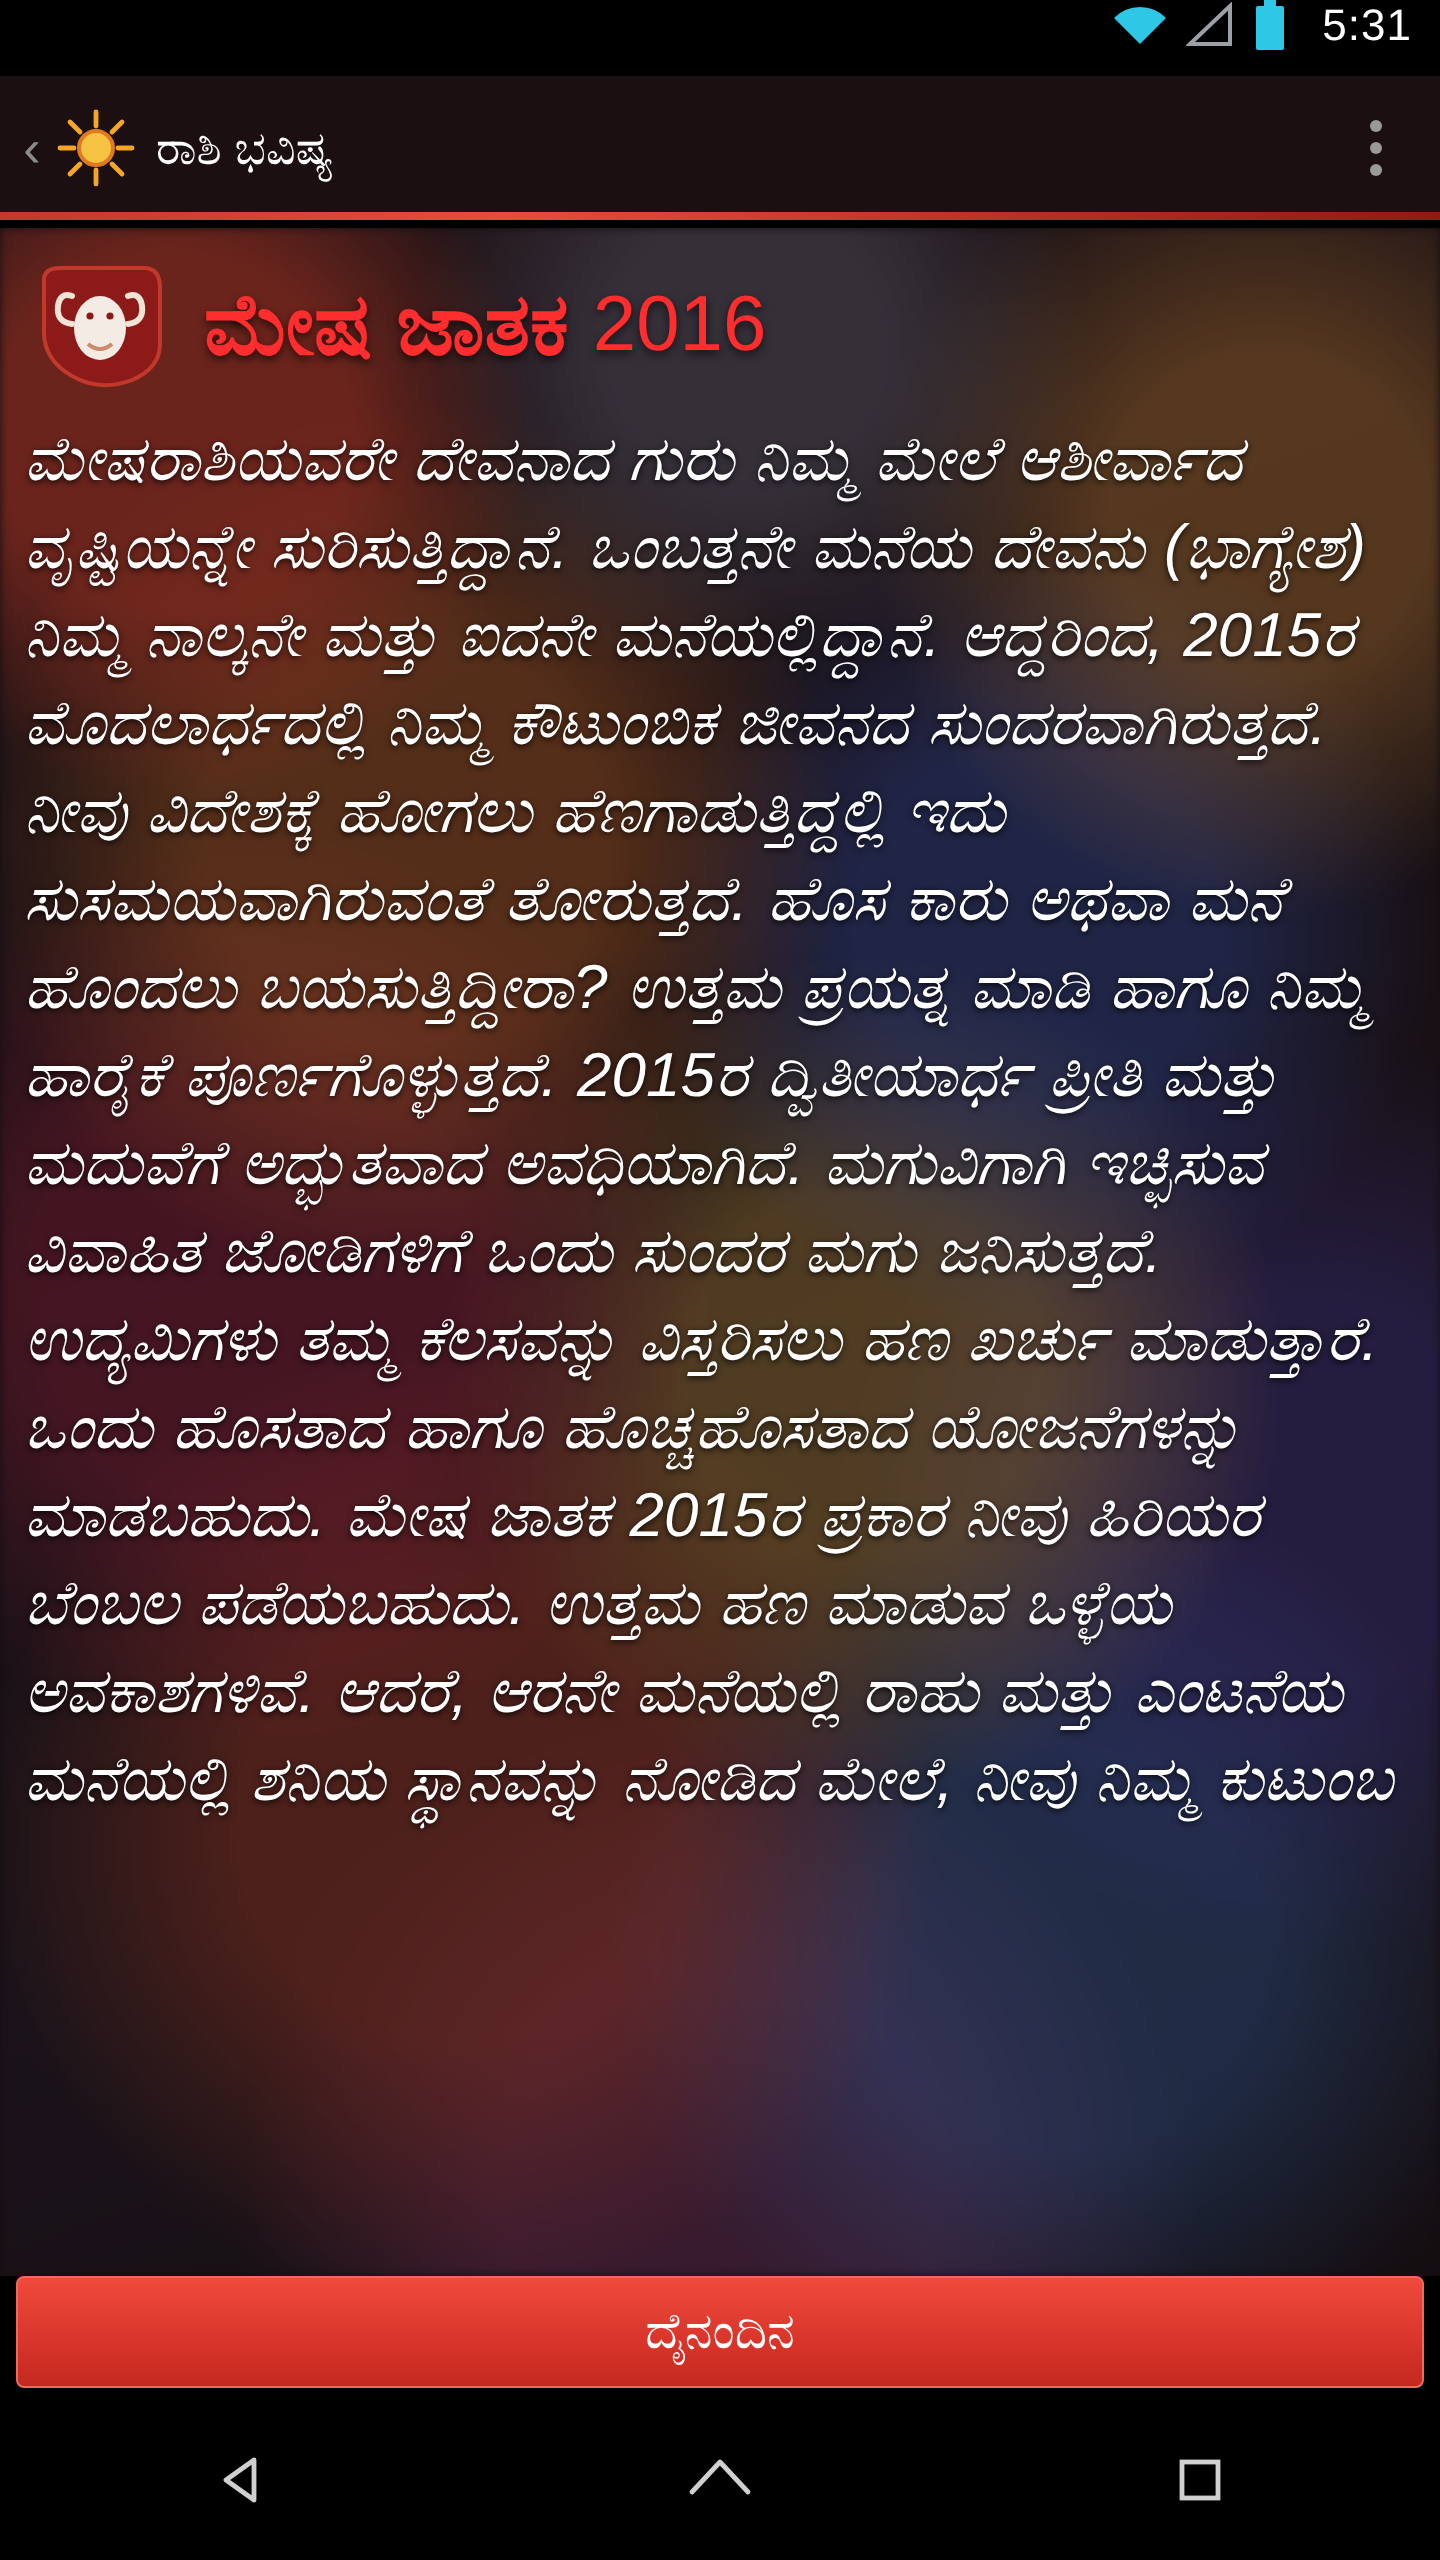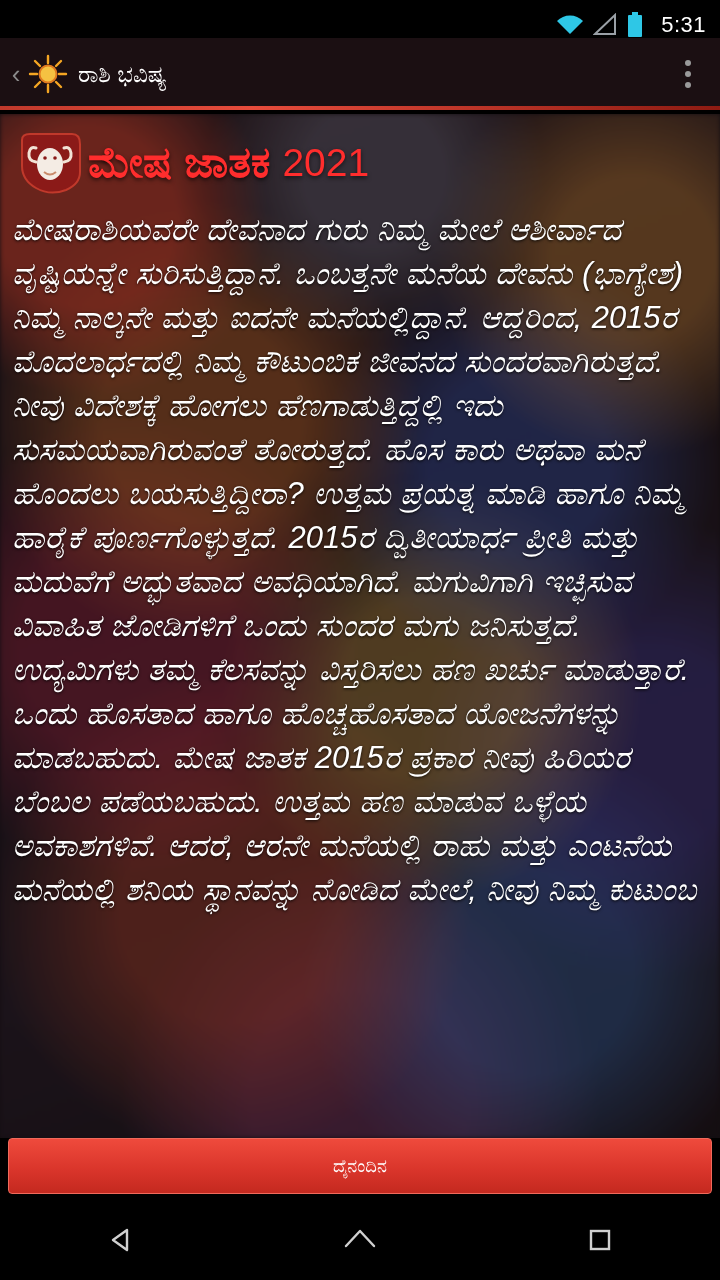--- a/index.html
+++ b/index.html
@@ -22,21 +22,21 @@
   }
 
   
   .status-bar {
     position: absolute;
     top: 0; left: 0;
     width: 720px;
     height: 38px;
     background: #000;
     display: flex;
-    align-items: flex-end;
+    align-items: flex-start;
     justify-content: flex-end;
     padding-right: 14px;
     box-sizing: border-box;
   }
   .status-icons {
     display: flex;
     align-items: center;
     gap: 8px;
   }
   .wifi-icon svg, .signal-icon svg, .battery-icon svg { display: block; }
@@ -143,20 +143,21 @@
   }
   .zodiac-badge {
     width: 74px; height: 74px;
     flex: 0 0 auto;
     position: relative;
   }
   .title-main {
     color: #ff2d2d;
     font-size: 43px;
     font-weight: bold;
+    margin-left: 14px;
     text-shadow: 0 2px 4px rgba(0,0,0,.6);
     white-space: nowrap;
   }
   .title-year {
     color: #ff2d2d;
     font-size: 39px;
     margin-left: 12px;
     text-shadow: 0 2px 4px rgba(0,0,0,.6);
   }
 
@@ -175,21 +176,21 @@
   .bottom-button {
     position: absolute;
     left: 8px;
     top: 1138px;
     width: 704px;
     height: 56px;
     background: linear-gradient(to bottom, #ef4a3c, #d8342a 60%, #c4291f);
     border: 1px solid #f06a5c;
     border-radius: 4px;
     color: #ffffff;
-    font-size: 18px;
+    font-size: 25px;
     display: flex;
     align-items: center;
     justify-content: center;
     box-sizing: border-box;
   }
 
   
   .nav-bar {
     position: absolute;
     bottom: 0; left: 0;
@@ -269,21 +270,21 @@
           <path d="M8 14 Q8 8 16 8 L58 8 Q66 8 66 18 L66 46 Q66 58 52 64 Q36 70 22 62 Q8 54 8 40 Z" fill="#8b1a18" stroke="#c0392b" stroke-width="2"></path>
           <path d="M22 22 q-6 -2 -7 5 q-1 8 7 9" fill="none" stroke="#f2e3d5" stroke-width="3" stroke-linecap="round"></path>
           <path d="M50 22 q6 -2 7 5 q1 8 -7 9" fill="none" stroke="#f2e3d5" stroke-width="3" stroke-linecap="round"></path>
           <ellipse cx="36" cy="38" rx="13" ry="16" fill="#f4ece4"></ellipse>
           <circle cx="31" cy="32" r="1.8" fill="#8b1a18"></circle>
           <circle cx="41" cy="32" r="1.8" fill="#8b1a18"></circle>
           <path d="M30 46 q6 5 12 0" fill="none" stroke="#c98b6b" stroke-width="2"></path>
         </svg>
       </span>
       <span class="title-main">ಮೇಷ ಜಾತಕ</span>
-      <span class="title-year">2021</span>
+      <span class="title-year">2016</span>
     </div>
 
     <div class="body-text">ಮೇಷರಾಶಿಯವರೇ  ದೇವನಾದ ಗುರು ನಿಮ್ಮ ಮೇಲೆ ಆಶೀರ್ವಾದ ವೃಷ್ಟಿಯನ್ನೇ ಸುರಿಸುತ್ತಿದ್ದಾನೆ. ಒಂಬತ್ತನೇ ಮನೆಯ ದೇವನು (ಭಾಗ್ಯೇಶ) ನಿಮ್ಮ ನಾಲ್ಕನೇ ಮತ್ತು ಐದನೇ ಮನೆಯಲ್ಲಿದ್ದಾನೆ. ಆದ್ದರಿಂದ, 2015ರ ಮೊದಲಾರ್ಧದಲ್ಲಿ ನಿಮ್ಮ ಕೌಟುಂಬಿಕ ಜೀವನದ ಸುಂದರವಾಗಿರುತ್ತದೆ. ನೀವು ವಿದೇಶಕ್ಕೆ ಹೋಗಲು ಹೆಣಗಾಡುತ್ತಿದ್ದಲ್ಲಿ ಇದು ಸುಸಮಯವಾಗಿರುವಂತೆ ತೋರುತ್ತದೆ. ಹೊಸ ಕಾರು ಅಥವಾ ಮನೆ ಹೊಂದಲು ಬಯಸುತ್ತಿದ್ದೀರಾ? ಉತ್ತಮ ಪ್ರಯತ್ನ ಮಾಡಿ ಹಾಗೂ ನಿಮ್ಮ ಹಾರೈಕೆ ಪೂರ್ಣಗೊಳ್ಳುತ್ತದೆ. 2015ರ ದ್ವಿತೀಯಾರ್ಧ ಪ್ರೀತಿ ಮತ್ತು ಮದುವೆಗೆ ಅದ್ಭುತವಾದ ಅವಧಿಯಾಗಿದೆ. ಮಗುವಿಗಾಗಿ ಇಚ್ಛಿಸುವ ವಿವಾಹಿತ ಜೋಡಿಗಳಿಗೆ ಒಂದು ಸುಂದರ ಮಗು ಜನಿಸುತ್ತದೆ. ಉದ್ಯಮಿಗಳು ತಮ್ಮ ಕೆಲಸವನ್ನು ವಿಸ್ತರಿಸಲು ಹಣ ಖರ್ಚು ಮಾಡುತ್ತಾರೆ. ಒಂದು ಹೊಸತಾದ ಹಾಗೂ ಹೊಚ್ಚಹೊಸತಾದ ಯೋಜನೆಗಳನ್ನು ಮಾಡಬಹುದು. ಮೇಷ ಜಾತಕ 2015ರ ಪ್ರಕಾರ ನೀವು ಹಿರಿಯರ ಬೆಂಬಲ ಪಡೆಯಬಹುದು. ಉತ್ತಮ ಹಣ ಮಾಡುವ ಒಳ್ಳೆಯ ಅವಕಾಶಗಳಿವೆ. ಆದರೆ, ಆರನೇ ಮನೆಯಲ್ಲಿ ರಾಹು ಮತ್ತು ಎಂಟನೆಯ ಮನೆಯಲ್ಲಿ ಶನಿಯ ಸ್ಥಾನವನ್ನು ನೋಡಿದ ಮೇಲೆ, ನೀವು ನಿಮ್ಮ ಕುಟುಂಬ</div>
   </div>
 
   <div class="bottom-button">ದೈನಂದಿನ</div>
 
   <div class="nav-bar">
     <span class="nav-btn">
       <svg width="40" height="40" viewBox="0 0 40 40">

